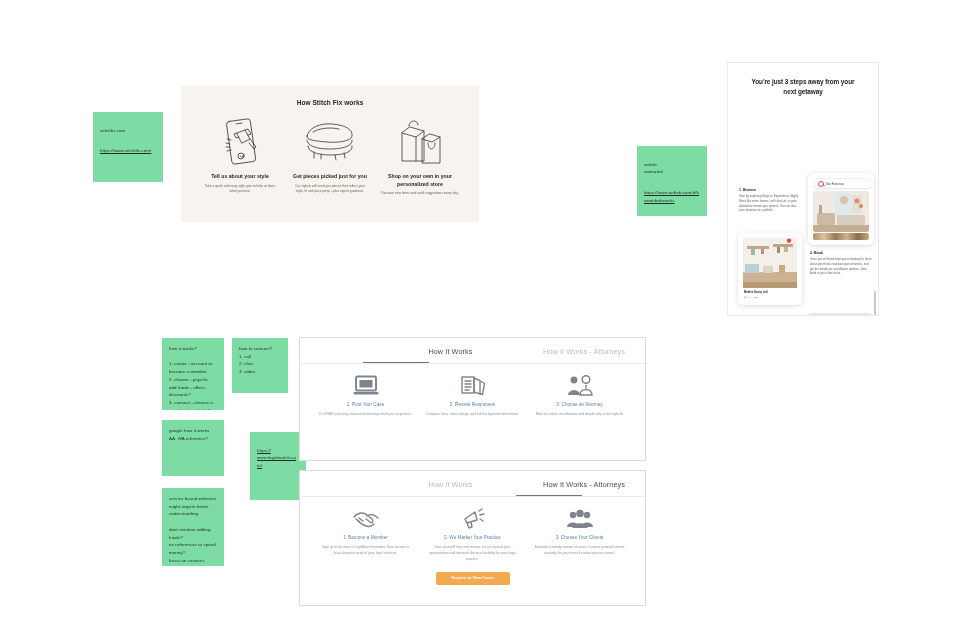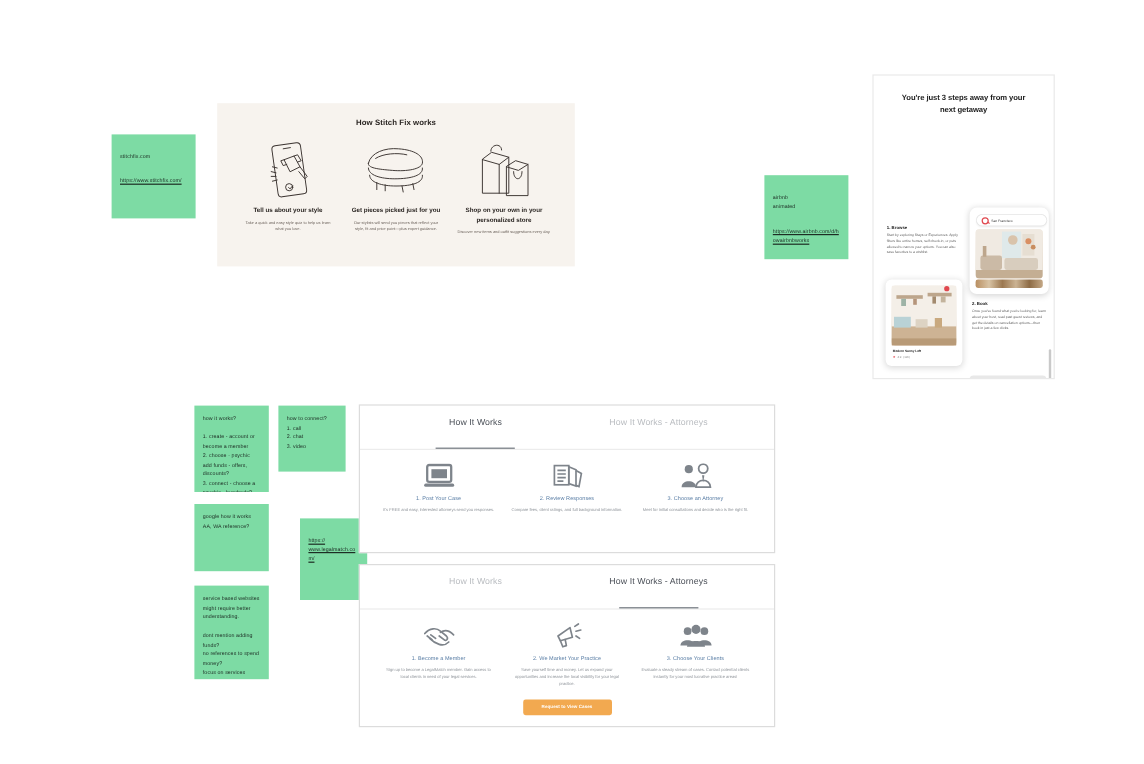--- a/index.html
+++ b/index.html
@@ -187,24 +187,24 @@
   }
   #legalmatch-clients { left: 299px; top: 337px; width: 347px; height: 124px; }
   #legalmatch-attorneys { left: 299px; top: 470px; width: 347px; height: 136px; }
 
   .lm-tabs {
     display: flex;
     padding: 9px 20px 0 20px;
   }
   .lm-tab {
     flex: 1;
-    text-align: center;
+    text-align: right;
     font-size: 7.3px;
     color: #b9bcc0;
-    padding-bottom: 18px;
+    padding-bottom: 7px;
     letter-spacing: 0.01em;
   }
   .lm-tab.active {
     color: #4a4f57;
     position: relative;
   }
   .lm-tab.active::after {
     content: "";
     position: absolute;
     left: 50%;

